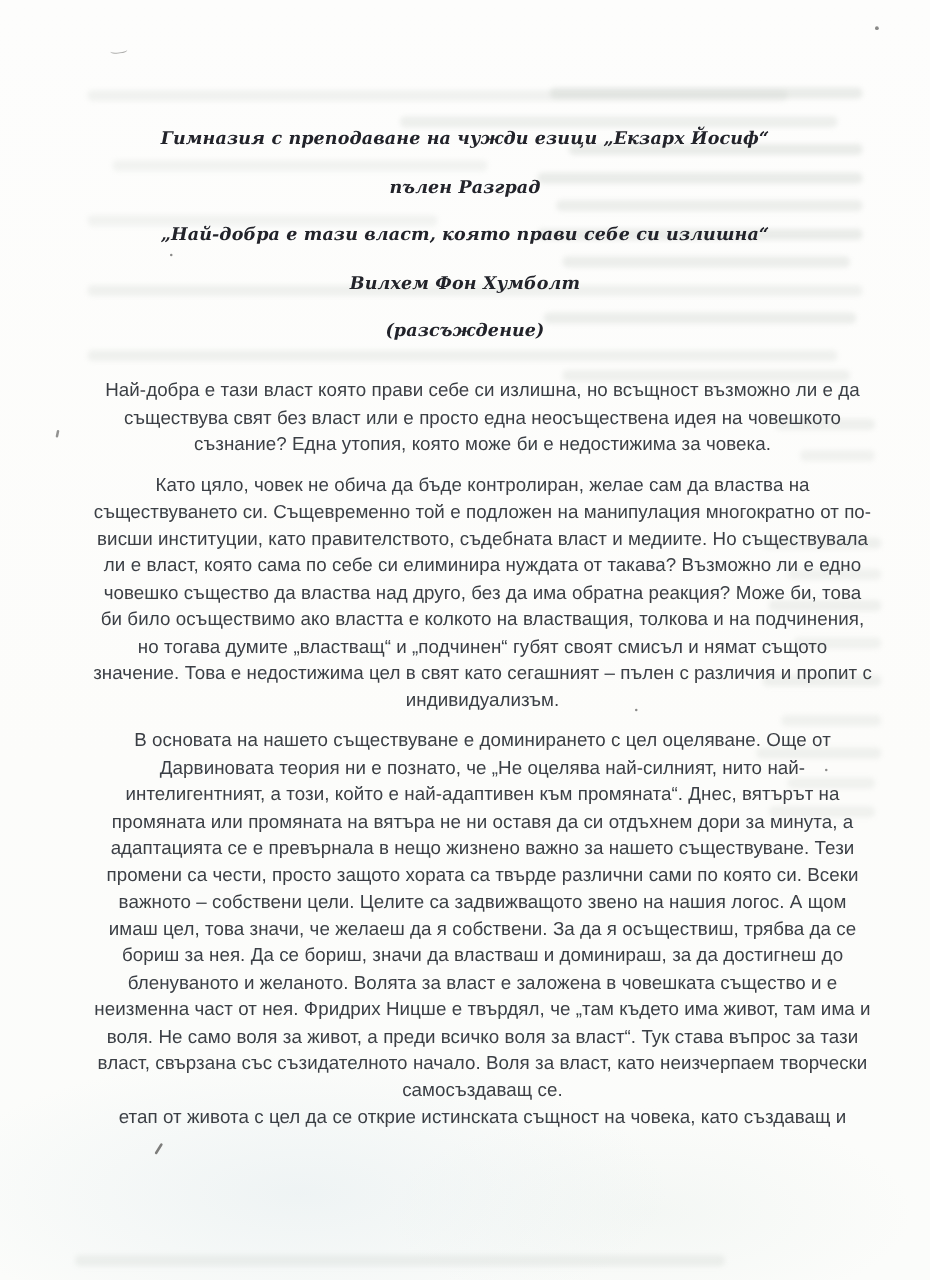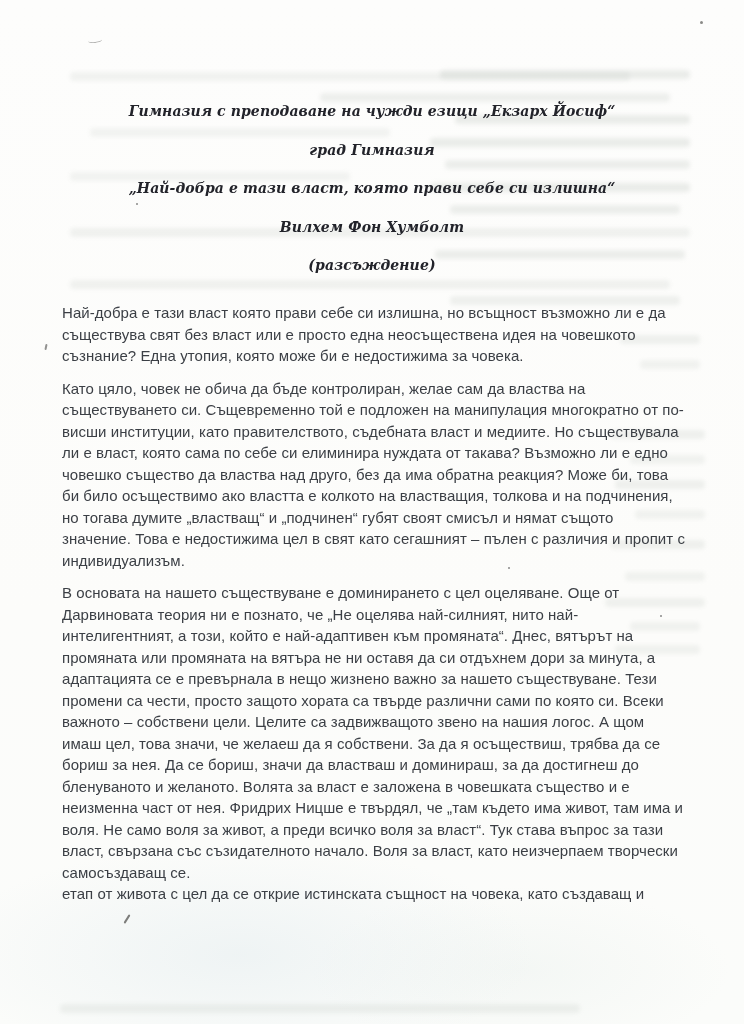--- a/index.html
+++ b/index.html
@@ -70,21 +70,21 @@
 
   
   .essay-body {
     position: absolute;
     left: 62px; top: 302px;
     width: 648px;
     color: #3b3f45;
     font-size: 15px;
     letter-spacing: 0.05px;
   }
-  .para { margin: 0 0 11px 0; }
+  .para { margin: 0 0 11px 0; text-align: center; }
   .tline {
     height: 21.5px;
     line-height: 21.5px;
     white-space: nowrap;
   }
 </style>
 </head>
 <body>
 
 <div class="scan-page"></div>
@@ -120,21 +120,21 @@
     <div class="ghost-row" style="left: 610px; top: 540px; width: 95px; opacity: 0.26;"></div>
     <div class="ghost-row" style="left: 625px; top: 572px; width: 80px; opacity: 0.22;"></div>
     <div class="ghost-row" style="left: 605px; top: 598px; width: 100px; opacity: 0.24;"></div>
     <div class="ghost-row" style="left: 630px; top: 622px; width: 70px; opacity: 0.22;"></div>
     <div class="ghost-row" style="left: 615px; top: 645px; width: 85px; opacity: 0.22;"></div>
     <div class="ghost-row" style="left: 60px; top: 1004px; width: 520px; opacity: 0.25;"></div>
   </div>
 
 <div class="doc-header">
   <div class="hline">Гимназия с преподаване на чужди езици „Екзарх Йосиф“</div>
-  <div class="hline">град Гимназия</div>
+  <div class="hline">пълен Разград</div>
   <div class="hline">„Най-добра е тази власт, която прави себе си излишна“</div>
   <div class="hline">Вилхем Фон Хумболт</div>
   <div class="hline">(разсъждение)</div>
 </div>
 
 <div class="essay-body">
   <div class="para">
       <div class="tline">Най-добра е тази власт която прави себе си излишна, но всъщност възможно ли е да</div>
       <div class="tline">съществува свят без власт или е просто една неосъществена идея на човешкото</div>
       <div class="tline">съзнание? Една утопия, която може би е недостижима за човека.</div>

